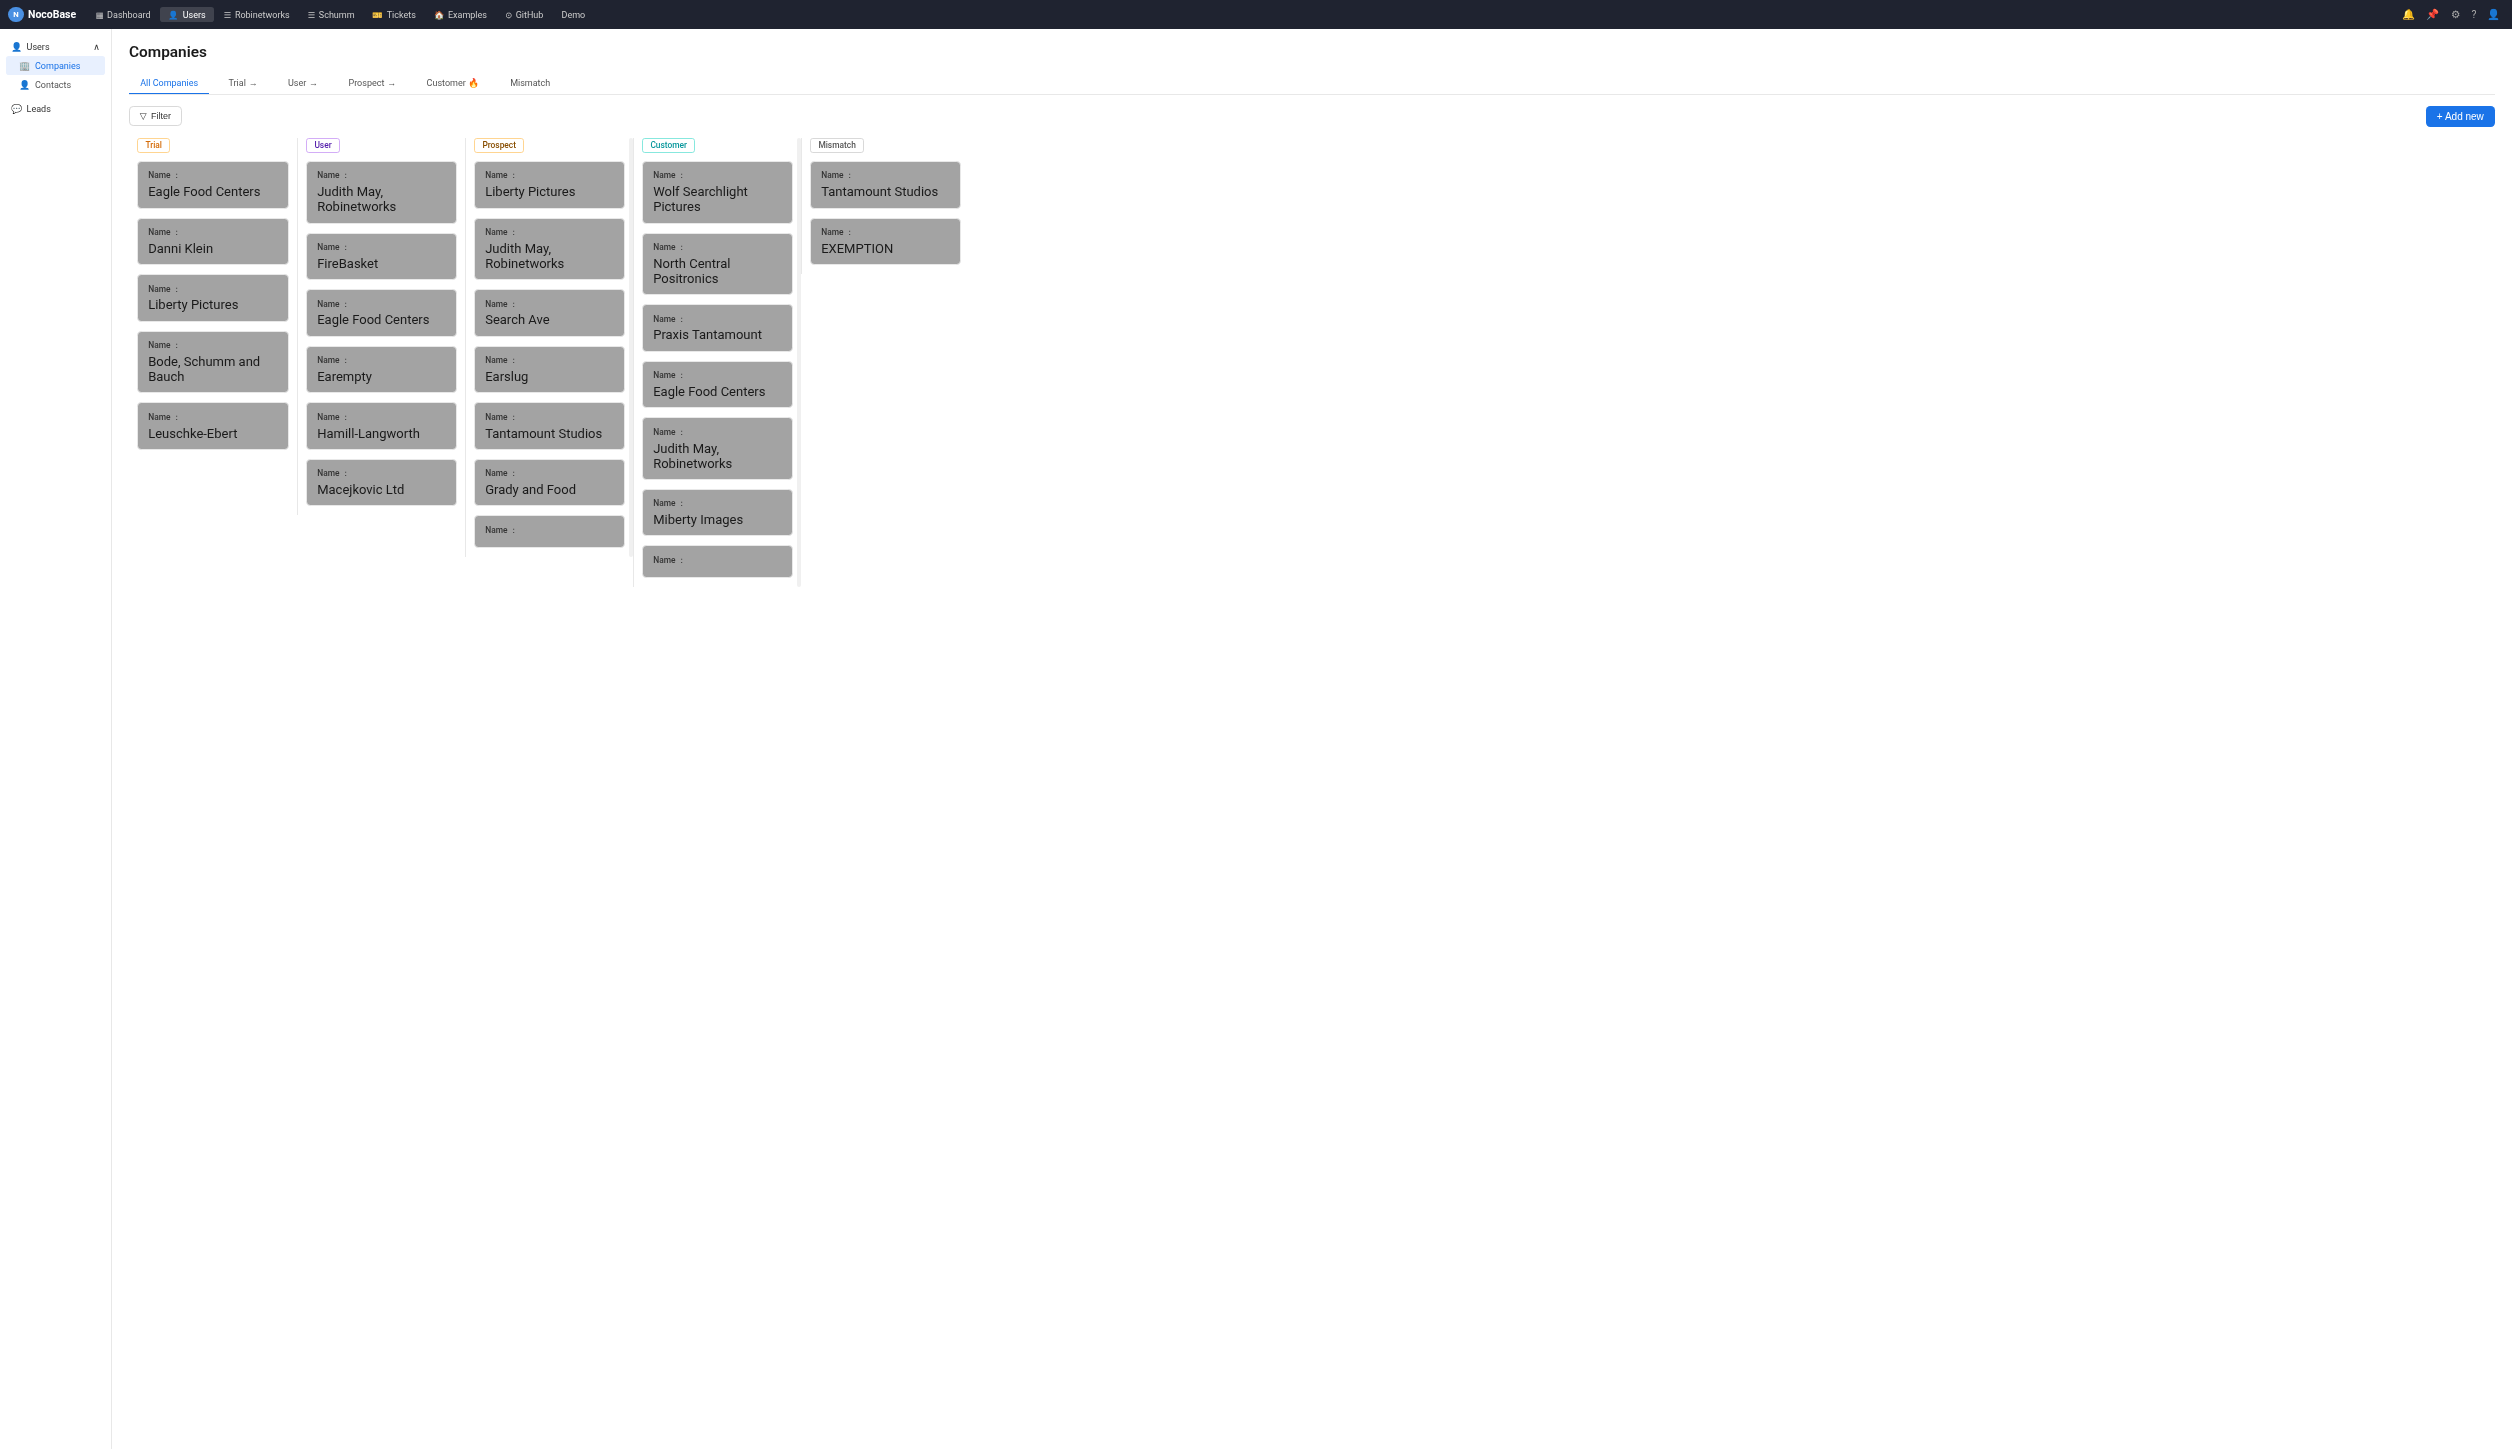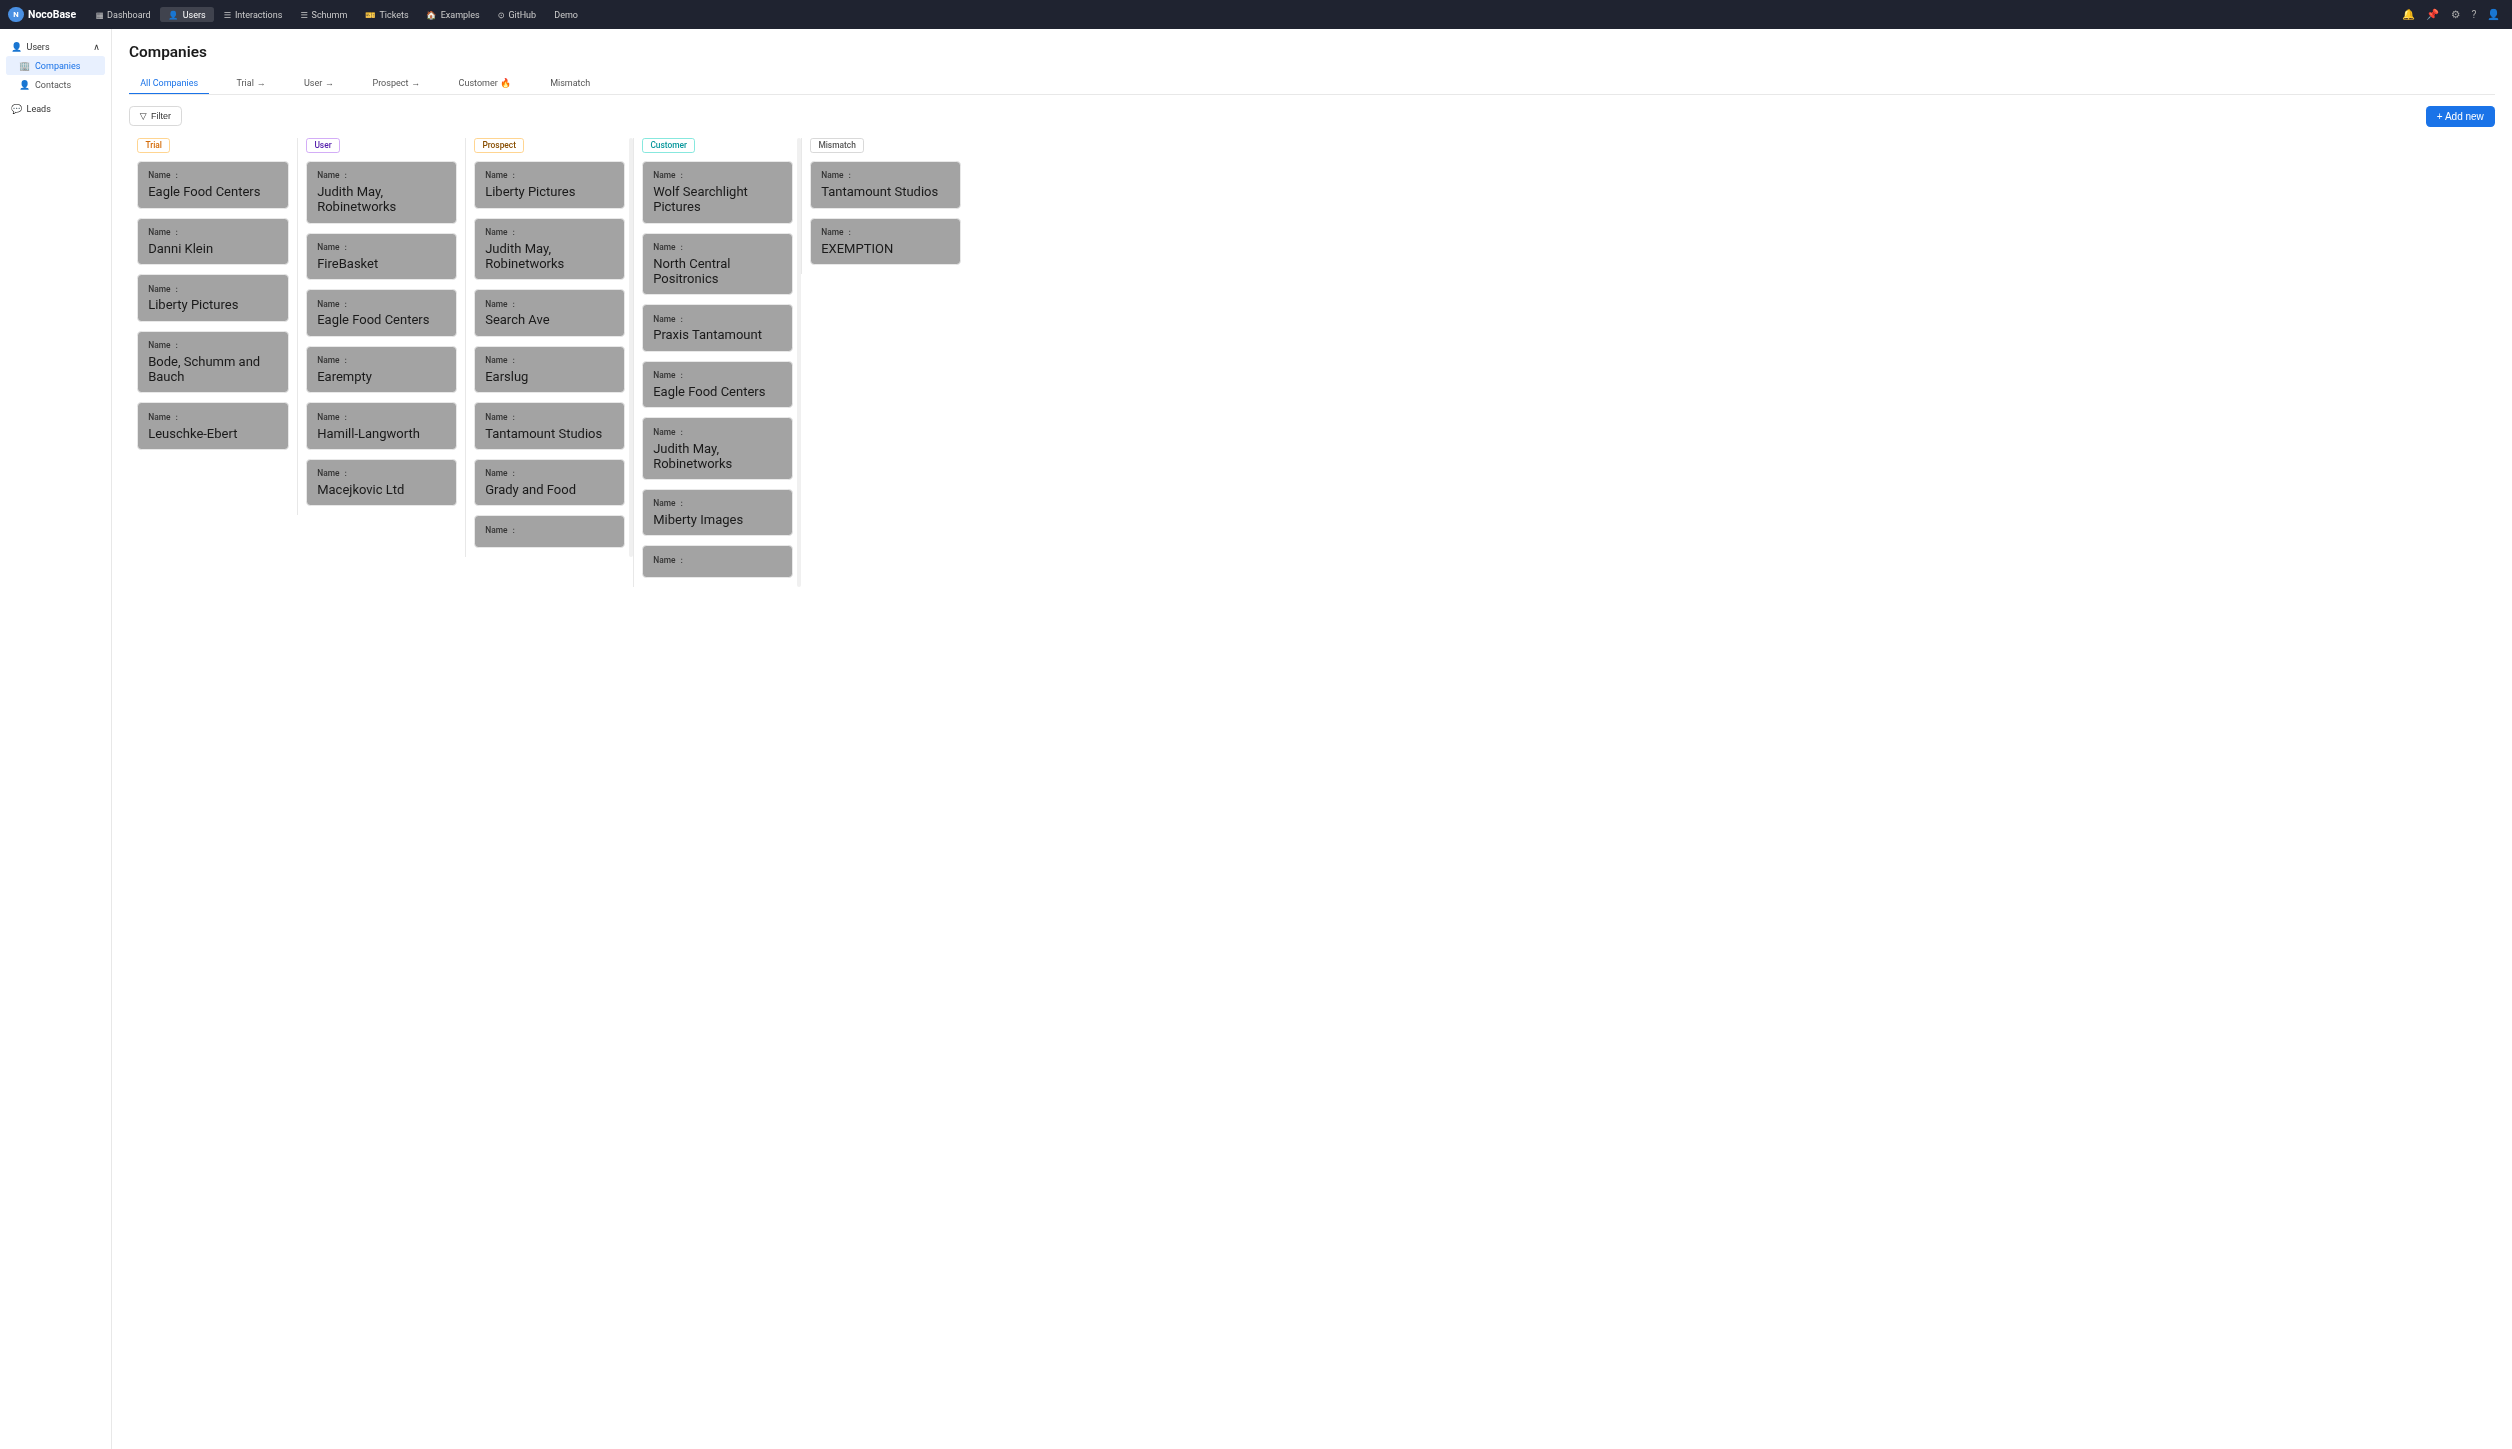--- a/index.html
+++ b/index.html
@@ -120,21 +120,21 @@
     }
     .page-title {
       font-size: 15.4px;
       font-weight: 600;
       color: #1a1a1a;
       margin-bottom: 11.2px;
     }
     .tabs {
       display: flex;
       align-items: center;
-      gap: 16px;
+      gap: 8px;
       border-bottom: 0.7px solid #e8e8e8;
     }
     .tab {
       padding: 5.6px 11.2px;
       font-size: 9px;
       color: #555;
       cursor: pointer;
       border-bottom: 1.4px solid transparent;
       margin-bottom: -0.7px;
       white-space: nowrap;
@@ -261,21 +261,21 @@
     <div class="topnav-item">
       <span class="topnav-item-icon">▦</span>
       <span>Dashboard</span>
     </div>
     <div class="topnav-item active">
       <span class="topnav-item-icon">👤</span>
       <span>Users</span>
     </div>
     <div class="topnav-item">
       <span class="topnav-item-icon">☰</span>
-      <span>Interactions</span>
+      <span>Robinetworks</span>
     </div>
     <div class="topnav-item">
       <span class="topnav-item-icon">☰</span>
       <span>Schumm</span>
     </div>
     <div class="topnav-item">
       <span class="topnav-item-icon">🎫</span>
       <span>Tickets</span>
     </div>
     <div class="topnav-item">

